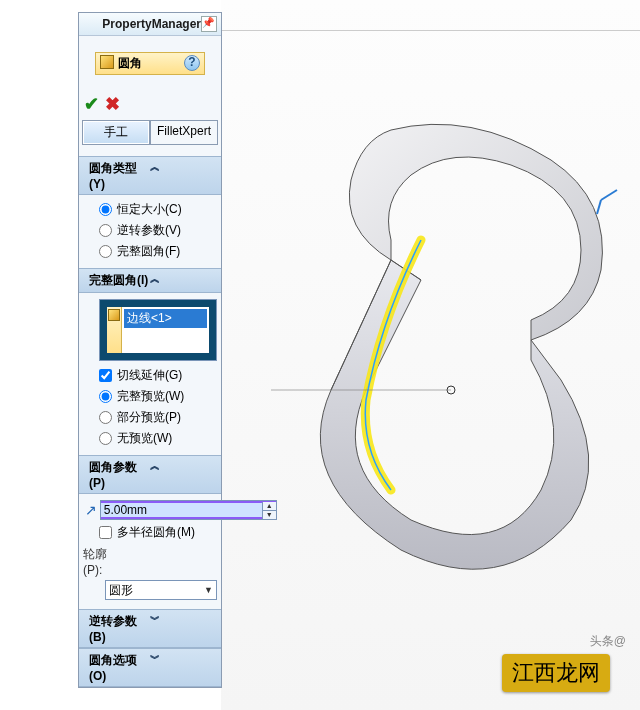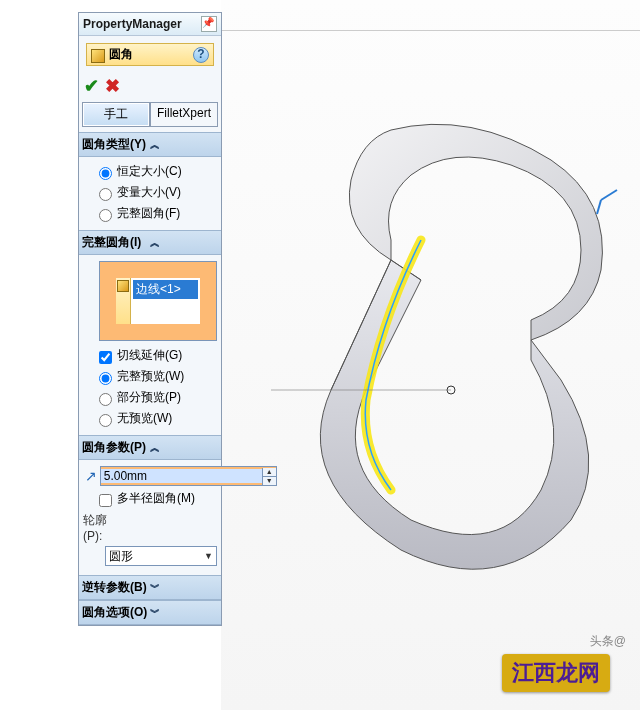--- a/index.html
+++ b/index.html
@@ -3,56 +3,56 @@
 <meta charset="utf-8">
 <style>
   html,body{margin:0;padding:0;font-family:"Microsoft YaHei","SimSun",Arial,sans-serif;font-size:12px;background:#fff}
   #viewport{position:relative;width:640px;height:710px;overflow:hidden;background:#fff}
   
   #scene{position:absolute;left:221px;top:0;right:0;bottom:0;background:linear-gradient(#fdfdfd,#f5f5f5)}
   #scene-border{position:absolute;left:221px;top:30px;right:0;height:1px;background:#ccc}
   
   .panel{position:absolute;left:78px;top:12px;width:142px;border:1px solid #8a9bb2;background:#f3f7fb}
   .pm-title{background:linear-gradient(#f6fbfe,#dbebf6);border-bottom:1px solid #b6c6d8;padding:3px 4px;display:flex;align-items:center;font-weight:bold;color:#1a1a1a}
-  .pm-title span{flex:1;text-align:left}
+  .pm-title span{flex:1;text-align:right}
   .pin-icon{width:14px;height:14px;border:1px solid #9aa;background:#fff;font-size:10px;line-height:12px;text-align:center;color:#a33;cursor:pointer}
-  .feat-title{background:linear-gradient(#fff3c7,#ffe08a);border:1px solid #d4b24a;margin:7px;padding:2px 4px;display:flex;align-items:flex-end;font-weight:bold}
+  .feat-title{background:linear-gradient(#fff3c7,#ffe08a);border:1px solid #d4b24a;margin:16px;padding:2px 4px;display:flex;align-items:flex-start;font-weight:bold}
   .feat-title .cube{display:inline-block;width:12px;height:12px;background:linear-gradient(135deg,#ffe27a,#d99a1b);border:1px solid #8a6b12;margin-right:4px}
   .feat-title .help{width:14px;height:14px;border-radius:50%;background:linear-gradient(#cfe9ff,#8fc6ef);border:1px solid #5a8bbf;text-align:center;line-height:13px;color:#1d4f7e;font-weight:bold;cursor:pointer}
   .okrow{padding:2px 5px;display:flex;gap:6px;align-items:center}
   .ok-icon{color:#1a8a1a;font-size:18px;font-weight:bold;cursor:pointer}
   .x-icon{color:#d02626;font-size:18px;font-weight:bold;cursor:pointer;line-height:14px}
-  .mode-row{padding:3px 3px 5px;display:flex}
+  .mode-row{padding:3px 3px 11px;display:flex}
   .mode-btn{flex:1;border:1px solid #8a9bb2;padding:3px 2px;background:#f3f7fb;cursor:pointer;text-align:center}
   .mode-btn.active{background:linear-gradient(#e9f3ff,#c5ddf3);box-shadow:inset 0 0 0 1px #fff}
-  .section-hdr{background:linear-gradient(#d2e3f3,#bdd4eb);border-top:1px solid #9db5cf;border-bottom:1px solid #9db5cf;padding:3px 3px;display:flex;align-items:center;font-weight:bold;cursor:pointer}
+  .section-hdr{background:linear-gradient(#d2e3f3,#bdd4eb);border-top:1px solid #9db5cf;border-bottom:1px solid #9db5cf;padding:3px 10px;display:flex;align-items:flex-start;font-weight:bold;cursor:pointer}
   .section-hdr span{flex:1}
   .chev{font-size:10px;color:#2a4668}
   .section-body{padding:4px 2px 6px 2px}
-  .radio-row,.check-row{display:flex;align-items:flex-end;padding:2px 0 2px 18px}
+  .radio-row,.check-row{display:flex;align-items:center;padding:2px 0 2px 18px}
   .radio-row input,.check-row input{margin:0 5px 0 0}
-  .sel-box{margin:2px 2px 4px 18px;border:1px solid #7a95b8;background:#fdba74;padding:16px;display:flex}
+  .sel-box{margin:2px 2px 4px 18px;border:1px solid #7a95b8;background:#0c4a6e;padding:7px;display:flex}
   .sel-box .cube2{width:14px;height:46px;background:linear-gradient(#fff3c7,#ffe08a);border-right:1px solid #d4b24a;display:flex;align-items:flex-start;justify-content:center}
   .sel-box .cube2 i{display:block;width:10px;height:10px;margin-top:2px;background:linear-gradient(135deg,#ffe27a,#d99a1b);border:1px solid #8a6b12}
   .sel-list{flex:1;height:46px;background:#fff;overflow:hidden}
   .sel-item{background:#2a7bd3;color:#fff;padding:1px 3px;margin:2px}
   .param-row{display:flex;align-items:center;margin:2px 2px 2px 4px;gap:3px}
   .param-icon{width:16px;height:16px;display:flex;align-items:center;justify-content:center;color:#2367b5;font-size:14px}
-  .param-input{flex:1;border:1px solid #7a95b8;background:#fdba74;height:18px;display:flex;align-items:center}
+  .param-input{flex:1;border:1px solid #7a95b8;background:#8b5cf6;height:18px;display:flex;align-items:center}
   .param-input input{flex:1;border:none;outline:none;font-size:12px;padding:0 3px;background:#cfe3ff}
   .spin{width:14px;display:flex;flex-direction:column}
   .spin div{height:8px;border-left:1px solid #7a95b8;font-size:7px;line-height:7px;text-align:center;color:#333;cursor:pointer;background:#eef4fb}
   .spin div:first-child{border-bottom:1px solid #7a95b8}
   .profile-row{margin:3px 2px;display:flex;}
   .profile-row label{width:30px;color:#333}
   .profile-sel{flex:1;border:1px solid #7a95b8;background:#fff;height:18px;display:flex;align-items:center;padding:0 3px;cursor:pointer}
   .profile-sel span{flex:1}
   .profile-sel i{font-style:normal;font-size:9px;color:#333}
   
-  .wm{position:absolute;right:30px;bottom:18px;background:#d7ab12;color:#4c1d95;font-weight:bold;font-size:22px;padding:4px 10px;border-radius:4px;box-shadow:0 1px 3px rgba(0,0,0,.4)}
+  .wm{position:absolute;right:30px;bottom:18px;background:#d7ab12;color:#000000;font-weight:normal;font-size:22px;padding:4px 10px;border-radius:4px;box-shadow:0 1px 3px rgba(0,0,0,.4)}
   .credit{position:absolute;right:14px;bottom:60px;color:#888;font-size:12px}
   
   .part{position:absolute;left:50px;top:120px;width:350px;height:470px}
 </style>
 </head>
 <body>
 <div id="viewport">
   <div id="scene">
     <svg class="part" viewBox="0 0 350 470">
       <defs>
@@ -111,21 +111,21 @@
       <span>圆角类型(Y)</span>
       <span class="chev">︽</span>
     </div>
     <div class="section-body">
       <label class="radio-row">
           <input type="radio" name="ft" checked="" style="">
           <span>恒定大小(C)</span>
         </label>
       <label class="radio-row">
           <input type="radio" name="ft" style="">
-          <span>变量大小(V)</span>
+          <span>逆转参数(V)</span>
         </label>
       <label class="radio-row">
           <input type="radio" name="ft" style="">
           <span>完整圆角(F)</span>
         </label>
     </div>
 
     <div class="section-hdr">
       <span>完整圆角(I)</span>
       <span class="chev">︽</span>

